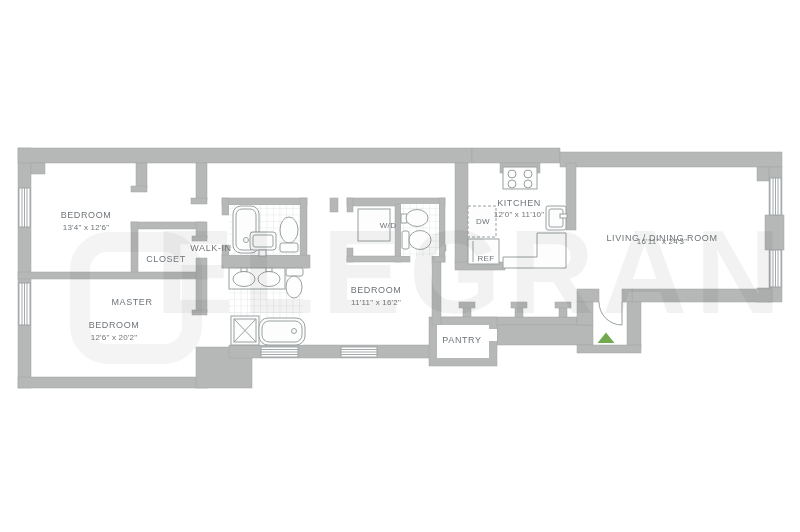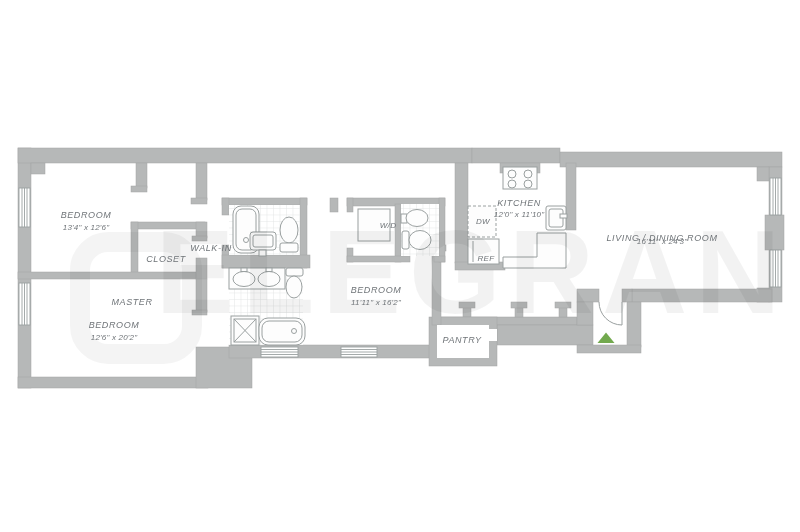--- a/index.html
+++ b/index.html
@@ -1,20 +1,20 @@
 <!DOCTYPE html>
 <html><head>
 <meta charset="utf-8">
 <style>
   html,body{margin:0;padding:0;background:#ffffff;}
   #canvas{position:relative;width:800px;height:532px;background:#fff;overflow:hidden;
           font-family:"Liberation Sans",sans-serif;}
   #plan{position:absolute;left:0;top:0;}
   .lbl{position:absolute;transform:translate(-50%,-50%);font-size:9px;color:#6f7478;
-       letter-spacing:.6px;white-space:nowrap;font-family:"Liberation Sans",sans-serif;font-style:italic;}
+       letter-spacing:.6px;white-space:nowrap;font-family:"Liberation Sans",sans-serif;}
   .lbl.dims{font-size:8px;letter-spacing:.2px;}
   .lbl.small{font-size:8px;letter-spacing:.3px;}
 </style>
 </head>
 <body>
 
 <div id="canvas">
 <svg id="plan" width="800" height="532" viewBox="0 0 800 532">
   <defs>
     <pattern id="tile" width="6.5" height="6.5" patternUnits="userSpaceOnUse">

